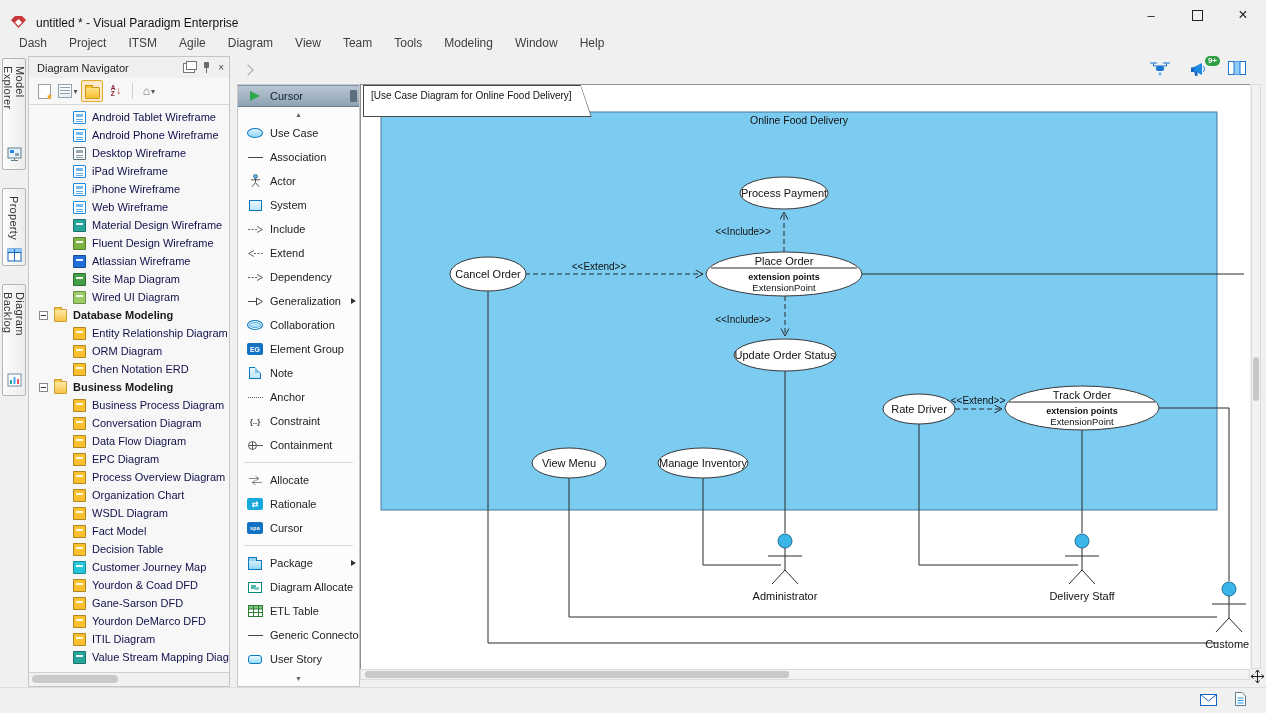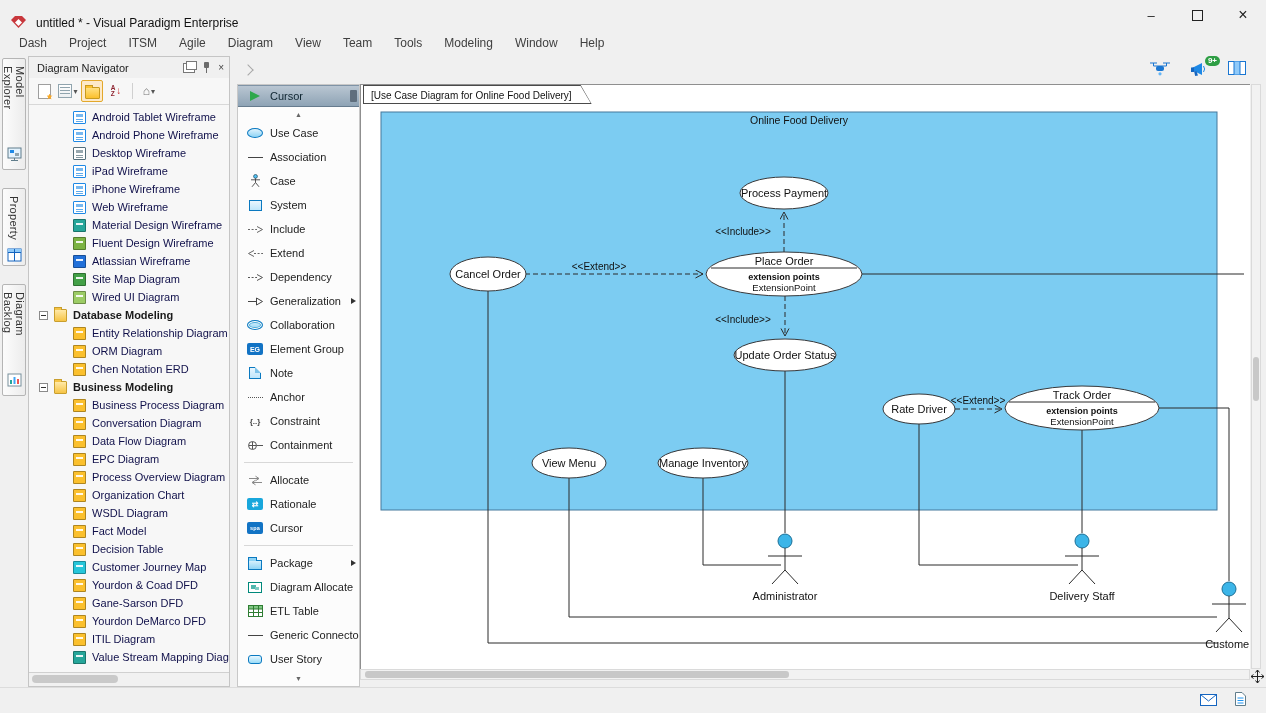--- a/index.html
+++ b/index.html
@@ -111,21 +111,21 @@
   .i-pkg{width:14px;height:10px;box-sizing:border-box;background:linear-gradient(#d6f0fc,#8fd4f5);border:1px solid #0b79c0;position:relative;margin-top:3px}
   .i-pkg::before{content:'';position:absolute;top:-4px;left:-1px;width:7px;height:3px;background:#8fd4f5;border:1px solid #0b79c0;border-bottom:none}
   .i-ovw{width:14px;height:11px;box-sizing:border-box;border:1px solid #00897b;background:#fff;position:relative}
   .i-ovw::before{content:'';position:absolute;left:2px;top:2px;width:5px;height:4px;background:#4db6ac}
   .i-ovw::after{content:'';position:absolute;right:2px;bottom:2px;width:4px;height:3px;background:#80cbc4}
   .i-story{width:14px;height:9px;box-sizing:border-box;border:1px solid #0b79c0;border-radius:3px;background:linear-gradient(#e8f7ff,#9adcf8)}
 
   
   .canvas{position:absolute;left:360px;top:84px;width:890px;height:585px;background:#fff;
           border-top:1px solid #8f8f8f;border-left:1px solid #8f8f8f;box-sizing:border-box;overflow:hidden}
-  .dtab{position:absolute;left:2px;top:0;height:19px;z-index:3}
+  .dtab{position:absolute;left:2px;top:0;height:32px;z-index:3}
   .dtab .bg{position:absolute;inset:0;background:#4a4a4a;clip-path:polygon(0 0,calc(100% - 11px) 0,100% 100%,0 100%)}
   .dtab .fg{position:absolute;inset:1px;background:#fff;clip-path:polygon(0 0,calc(100% - 10px) 0,100% 100%,0 100%)}
   .dtab span{position:relative;display:inline-block;padding:0 20px 0 8px;font-size:10px;line-height:16px;color:#111}
   svg.diagram{position:absolute;left:0;top:15px}
   .sysbound{fill:#7cccf2;stroke:#44799c;stroke-width:1}
   .uc{fill:#fff;stroke:#38383a;stroke-width:1}
   .assoc{stroke:#2b2b2b;fill:none;stroke-width:1}
   .dep{stroke:#2b2b2b;fill:none;stroke-width:1;stroke-dasharray:5 3}
   .t{font-size:11px;fill:#111;text-anchor:middle;font-family:"Liberation Sans",sans-serif}
   .t-sys{font-size:10.5px}
@@ -430,21 +430,21 @@
         </span>
         <span class="plabel">Association</span>
       </div>
       <div class="prow">
         <span class="pic">
           <svg width="11" height="14" viewBox="0 0 11 14">
             <circle cx="5.5" cy="2.4" r="1.9" fill="#4fc3f7" stroke="#335566" stroke-width="0.8"></circle>
             <path d="M5.5 4.3 V8.5 M1 5.8 H10 M5.5 8.5 L2 12.8 M5.5 8.5 L9 12.8" stroke="#444" stroke-width="0.9" fill="none"></path>
           </svg>
         </span>
-        <span class="plabel">Case</span>
+        <span class="plabel">Actor</span>
       </div>
       <div class="prow">
         <span class="pic">
           <span class="i-sys"></span>
         </span>
         <span class="plabel">System</span>
       </div>
       <div class="prow">
         <span class="pic">
           <svg width="17" height="9">

